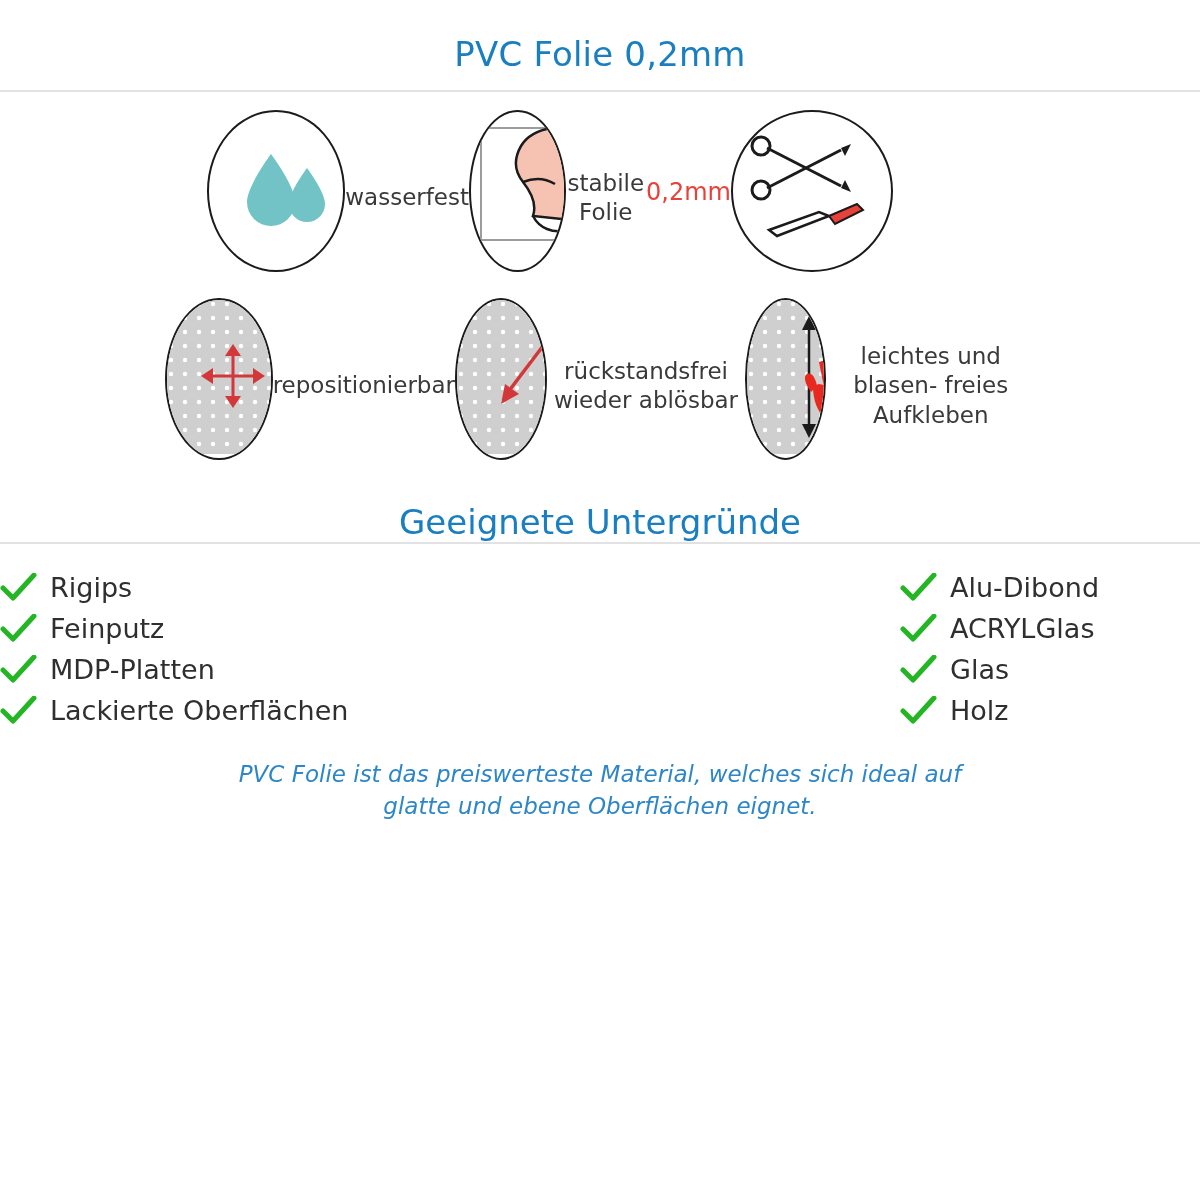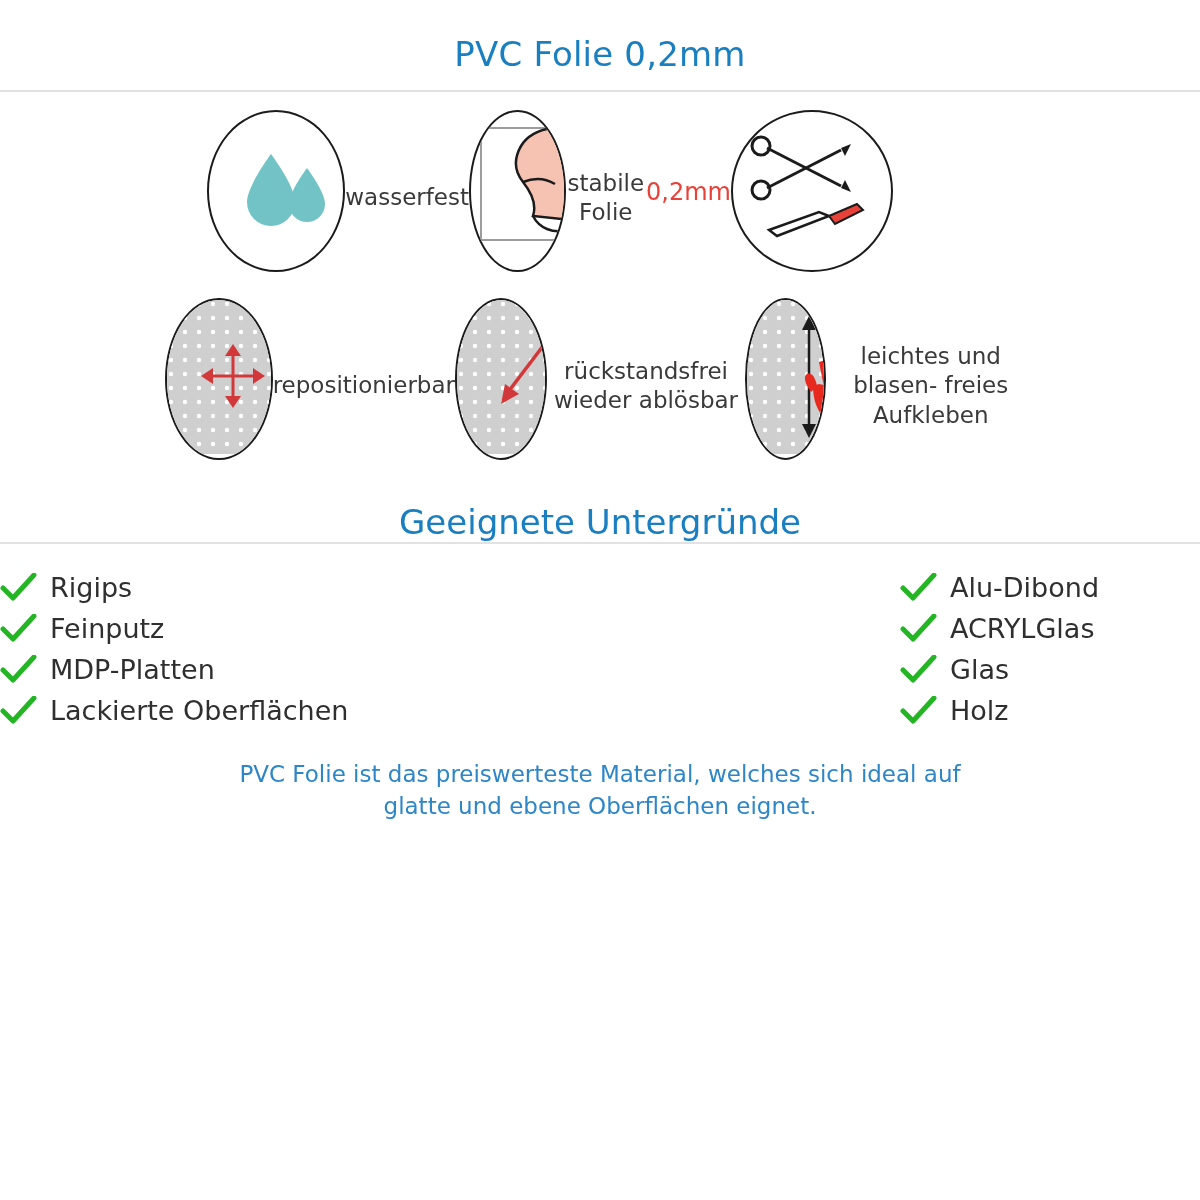--- a/index.html
+++ b/index.html
@@ -117,20 +117,21 @@
     color: #2f2f2f;
     white-space: nowrap;
   }
   .footer-note {
     margin-top: 22px;
     text-align: center;
     color: #2d86c8;
     font-size: 23px;
     line-height: 1.4;
     padding: 0 110px;
+    font-style: italic;
   }
   .footer-note div { display: block; }
 </style>
 </head>
 <body>
 
 <div class="page">
 
   <div class="title">PVC Folie 0,2mm</div>
   <div class="rule"></div>

